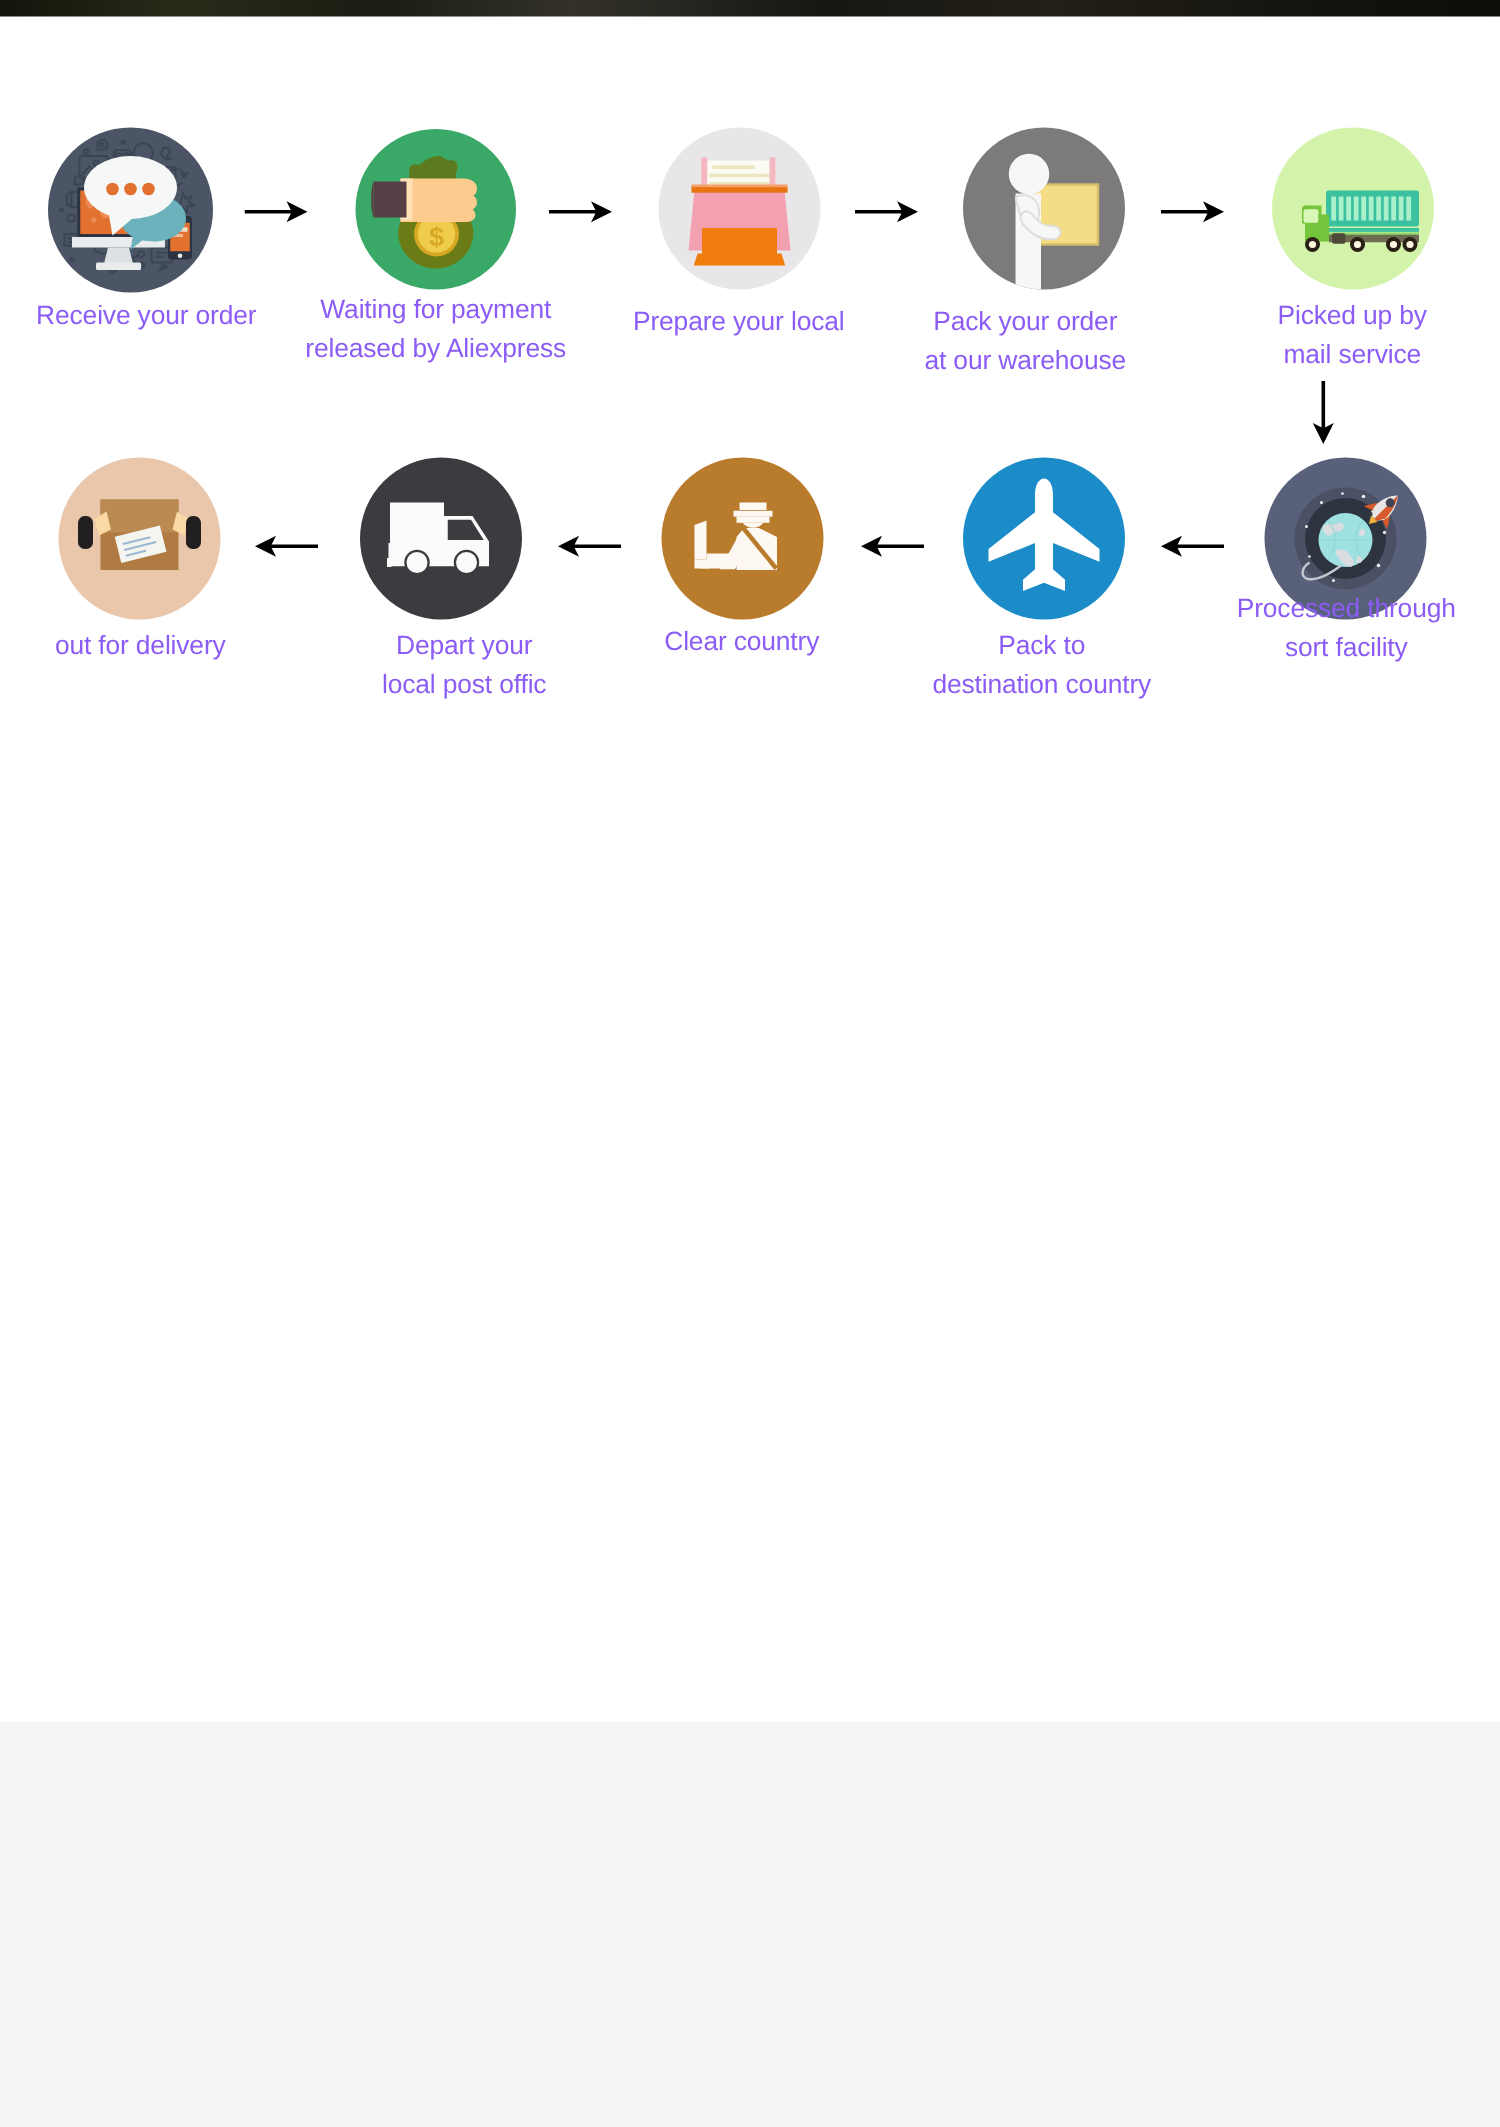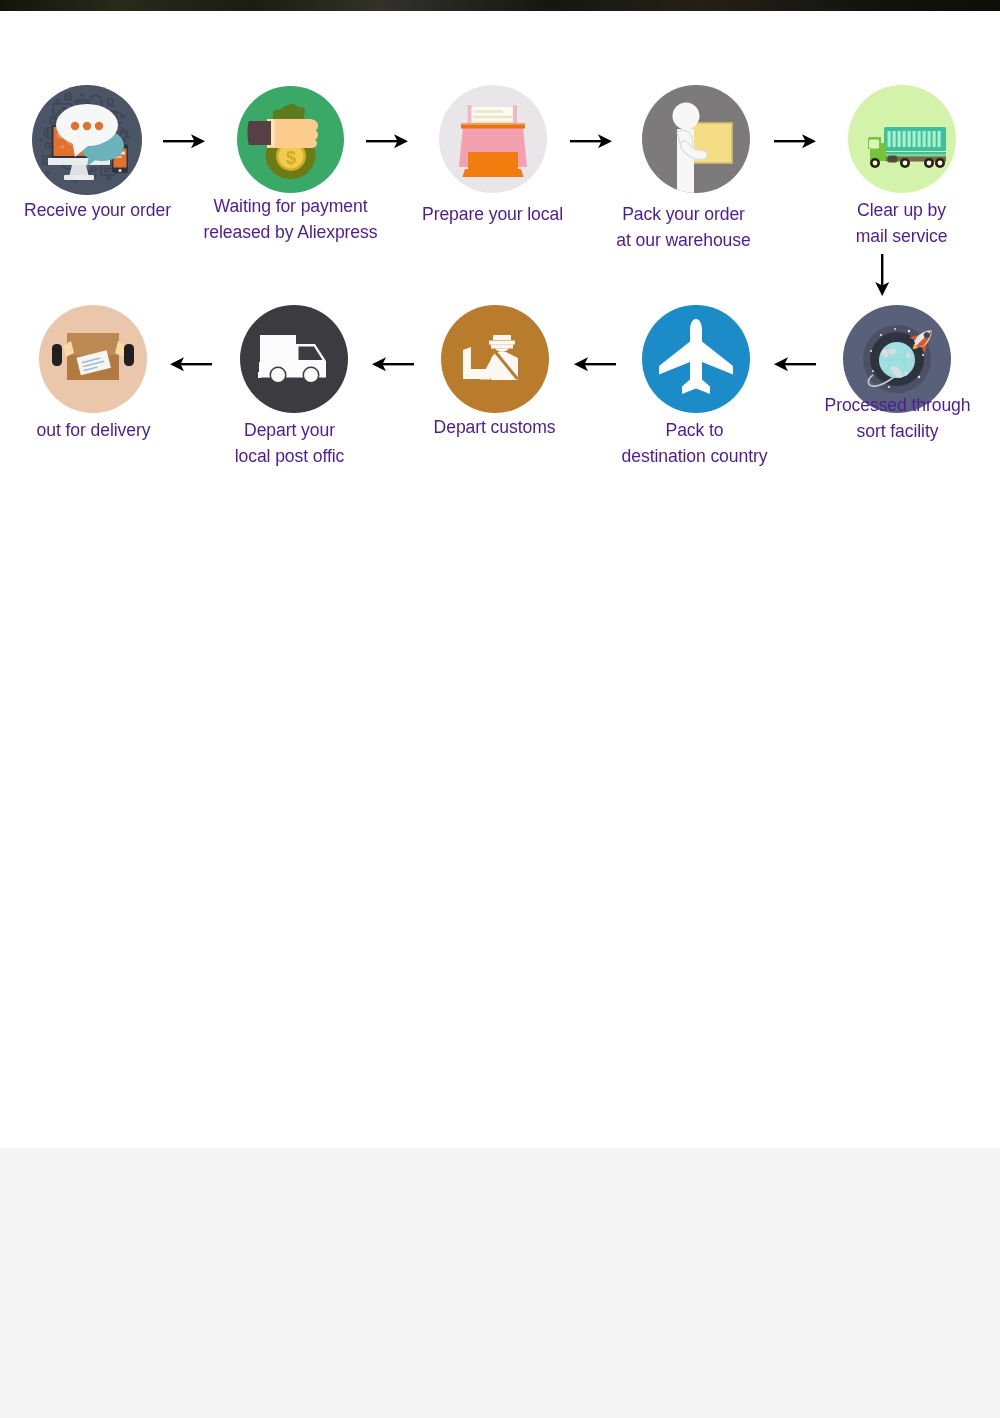--- a/index.html
+++ b/index.html
@@ -6,21 +6,21 @@
   body{width:1000px;height:1418px;position:relative;overflow:hidden;
        font-family:"Liberation Sans",sans-serif;color:#1b1b1b;
        -webkit-font-smoothing:antialiased;}
   #topstrip{position:absolute;left:0;top:0;width:1000px;height:11px;
             background:linear-gradient(90deg,#12150a 0%,#2a2a1a 12%,#1a1d12 25%,#33312a 38%,#161712 55%,#241f18 70%,#15150f 85%,#0d0d09 100%);}
 
   
   .fcirc{position:absolute;border-radius:50%;overflow:hidden;}
   .fcirc svg{display:block;}
   .flabel{position:absolute;text-align:center;font-size:17.6px;line-height:25.5px;
-          color:#4c1d95;letter-spacing:-0.1px;white-space:pre;}
+          color:#8b5cf6;letter-spacing:-0.1px;white-space:pre;}
   .arr{position:absolute;}
 
   
   #footer{position:absolute;left:0;top:1148px;width:1000px;height:270px;background:#f5f5f5;overflow:hidden;}
 </style>
 </head>
 <body>
 
 <div id="topstrip"></div>
 
@@ -198,21 +198,21 @@
     <path d="M10.2 0V32" stroke="#000" stroke-width="2.4" fill="none"></path>
       <path d="M3.2 28L10.2 42 17.2 28 10.2 31.5z" fill="#000"></path>
   </svg>
 
   <div class="flabel" style="left:0px;top:198px;width:195px">Receive your order</div>
   <div class="flabel" style="left:193px;top:194px;width:195px">Waiting for payment
 released by Aliexpress</div>
   <div class="flabel" style="left:395px;top:202px;width:195px">Prepare your local</div>
   <div class="flabel" style="left:586px;top:202px;width:195px">Pack your order
 at our warehouse</div>
-  <div class="flabel" style="left:804px;top:198px;width:195px">Clear up by
+  <div class="flabel" style="left:804px;top:198px;width:195px">Picked up by
 mail service</div>
 
   <div class="fcirc" style="left:39px;top:305px;width:108px;height:108px;background:#eac6ab">
     <svg width="108" height="108" viewBox="0 0 108 108">
       <rect x="28" y="28" width="52" height="47" fill="#b07b43"></rect>
       <rect x="28" y="28" width="52" height="22" fill="#bb8a52"></rect>
       <path d="M24 41l8-5 3 12-8 4z" fill="#fbd9a5"></path>
       <path d="M76 41l8-5 3 12-8 4z" fill="#fbd9a5" transform="translate(0,0) scale(-1,1) translate(-163,0)"></path>
       <rect x="13" y="39" width="10" height="22" rx="4.5" fill="#211f20"></rect>
       <rect x="85" y="39" width="10" height="22" rx="4.5" fill="#211f20"></rect>
@@ -306,23 +306,23 @@
   <svg class="arr" style="left:572px;top:354px" width="44" height="20" viewBox="0 0 44 20">
     <path d="M44 10.2H12" stroke="#000" stroke-width="2.4" fill="none"></path>
       <path d="M16 3.2L2 10.2 16 17.2 12.5 10.2z" fill="#000"></path>
   </svg>
   <svg class="arr" style="left:772px;top:354px" width="44" height="20" viewBox="0 0 44 20">
     <path d="M44 10.2H12" stroke="#000" stroke-width="2.4" fill="none"></path>
       <path d="M16 3.2L2 10.2 16 17.2 12.5 10.2z" fill="#000"></path>
   </svg>
 
   <div class="flabel" style="left:-4px;top:418px;width:195px">out for delivery</div>
-  <div class="flabel" style="left:192px;top:418px;width:195px">Depart your
+  <div class="flabel" style="left:212px;top:418px;width:195px">Depart your
 local post offic</div>
-  <div class="flabel" style="left:397px;top:415px;width:195px">Depart customs</div>
+  <div class="flabel" style="left:397px;top:415px;width:195px">Clear country</div>
   <div class="flabel" style="left:597px;top:418px;width:195px">Pack to
 destination country</div>
   <div class="flabel" style="left:800px;top:393px;width:195px">Processed through
 sort facility</div>
 </div>
 
 <div id="sections"></div>
 
 <div id="footer"></div>
 

